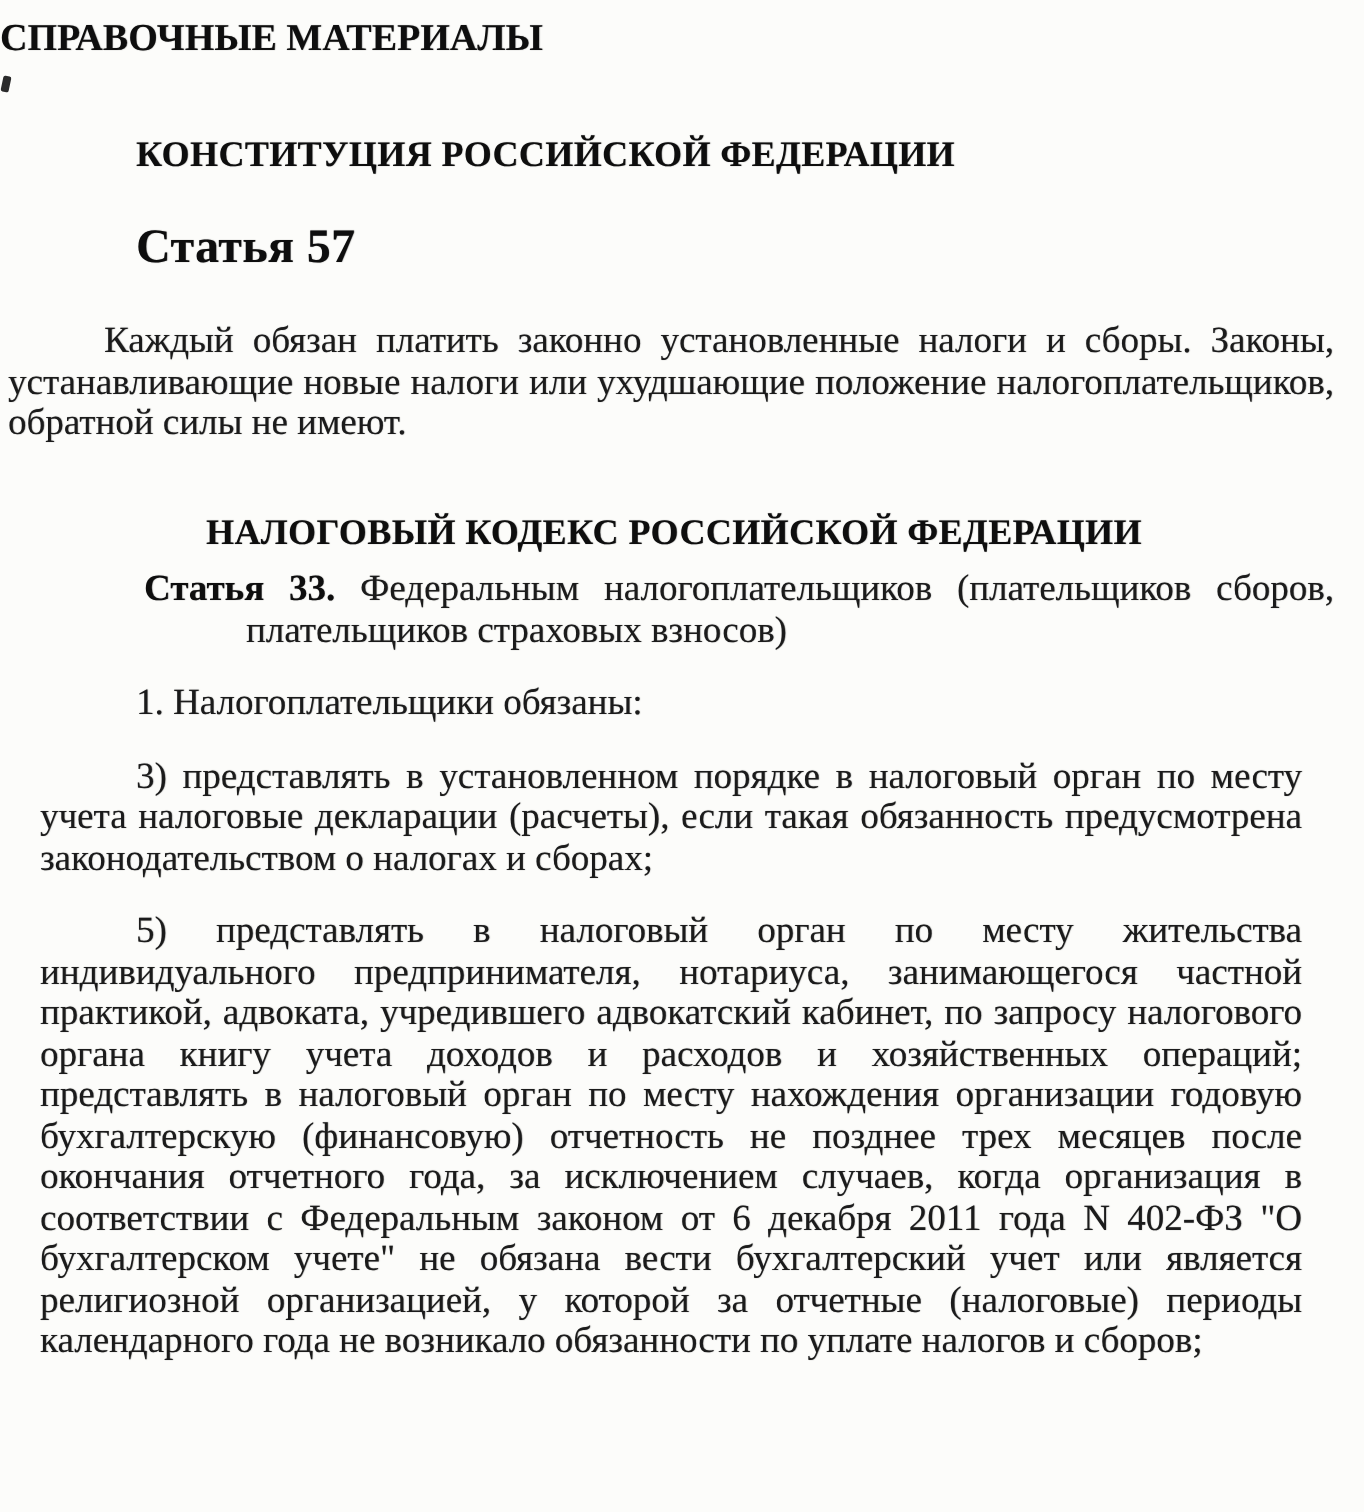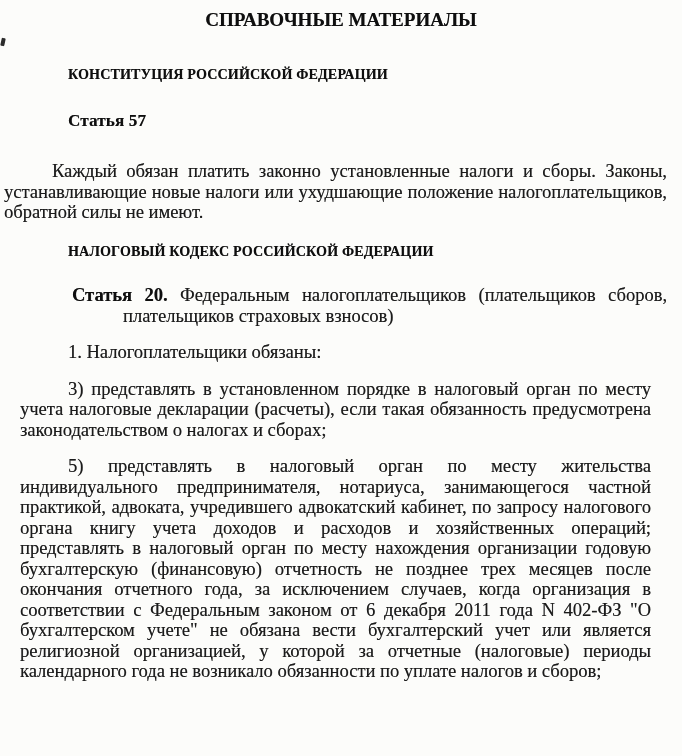--- a/index.html
+++ b/index.html
@@ -11,44 +11,43 @@
     overflow: hidden;
     background: #fcfcfa;
     font-family: "Liberation Serif", serif;
     color: #1b1b1b;
     text-shadow: 0.2px 0.2px 0.5px rgba(25,25,25,0.55);
   }
   .doc-title {
     position: absolute;
     top: 9px; left: 0;
     width: 100%;
-    text-align: center;
     font-size: 19px;
     font-weight: bold;
     color: #0e0e0e;
   }
   .scan-speck {
     position: absolute;
     left: 1px; top: 38px;
     width: 4px; height: 8px;
     background: #2b2b2b;
     border-radius: 1px;
     transform: rotate(12deg);
   }
   .section-heading {
     position: absolute;
     left: 68px;
-    font-size: 14px;
+    font-size: 18px;
     font-weight: bold;
     color: #0e0e0e;
     letter-spacing: 0.2px;
   }
   .h-const { top: 67px; }
-  .h-art57 { top: 111px; font-size: 17px; }
-  .h-tax   { top: 244px; }
+  .h-art57 { top: 111px; font-size: 24px; }
+  .h-tax   { top: 256px; margin-left: 35px; }
   .body-text {
     font-size: 18.5px;
     line-height: 20.5px;
     text-align: justify;
   }
   .p-const {
     position: absolute;
     top: 135px; left: 4px;
     width: 663px;
     text-indent: 48px;
@@ -82,21 +81,21 @@
   <div class="scan-speck"></div>
 
   <div class="section-heading h-const">КОНСТИТУЦИЯ РОССИЙСКОЙ ФЕДЕРАЦИИ</div>
 
   <div class="section-heading h-art57">Статья 57</div>
 
   <p class="body-text p-const">Каждый обязан платить законно установленные налоги и сборы. Законы, устанавливающие новые налоги или ухудшающие положение налогоплательщиков, обратной силы не имеют.</p>
 
   <div class="section-heading h-tax">НАЛОГОВЫЙ КОДЕКС РОССИЙСКОЙ ФЕДЕРАЦИИ</div>
 
-  <p class="body-text art23-title"><span class="art-label">Статья 20.</span> <span>Федеральным налогоплательщиков (плательщиков сборов, плательщиков страховых взносов)</span></p>
+  <p class="body-text art23-title"><span class="art-label">Статья 33.</span> <span>Федеральным налогоплательщиков (плательщиков сборов, плательщиков страховых взносов)</span></p>
 
   <div class="clauses">
     <p class="body-text clause">1. Налогоплательщики обязаны:</p>
     <p class="body-text clause">3) представлять в установленном порядке в налоговый орган по месту учета налоговые декларации (расчеты), если такая обязанность предусмотрена законодательством о налогах и сборах;</p>
     <p class="body-text clause">5) представлять в налоговый орган по месту жительства индивидуального предпринимателя, нотариуса, занимающегося частной практикой, адвоката, учредившего адвокатский кабинет, по запросу налогового органа книгу учета доходов и расходов и хозяйственных операций; представлять в налоговый орган по месту нахождения организации годовую бухгалтерскую (финансовую) отчетность не позднее трех месяцев после окончания отчетного года, за исключением случаев, когда организация в соответствии с Федеральным законом от 6 декабря 2011 года N 402-ФЗ "О бухгалтерском учете" не обязана вести бухгалтерский учет или является религиозной организацией, у которой за отчетные (налоговые) периоды календарного года не возникало обязанности по уплате налогов и сборов;</p>
   </div>
 
 </div>
 
 </body></html>

